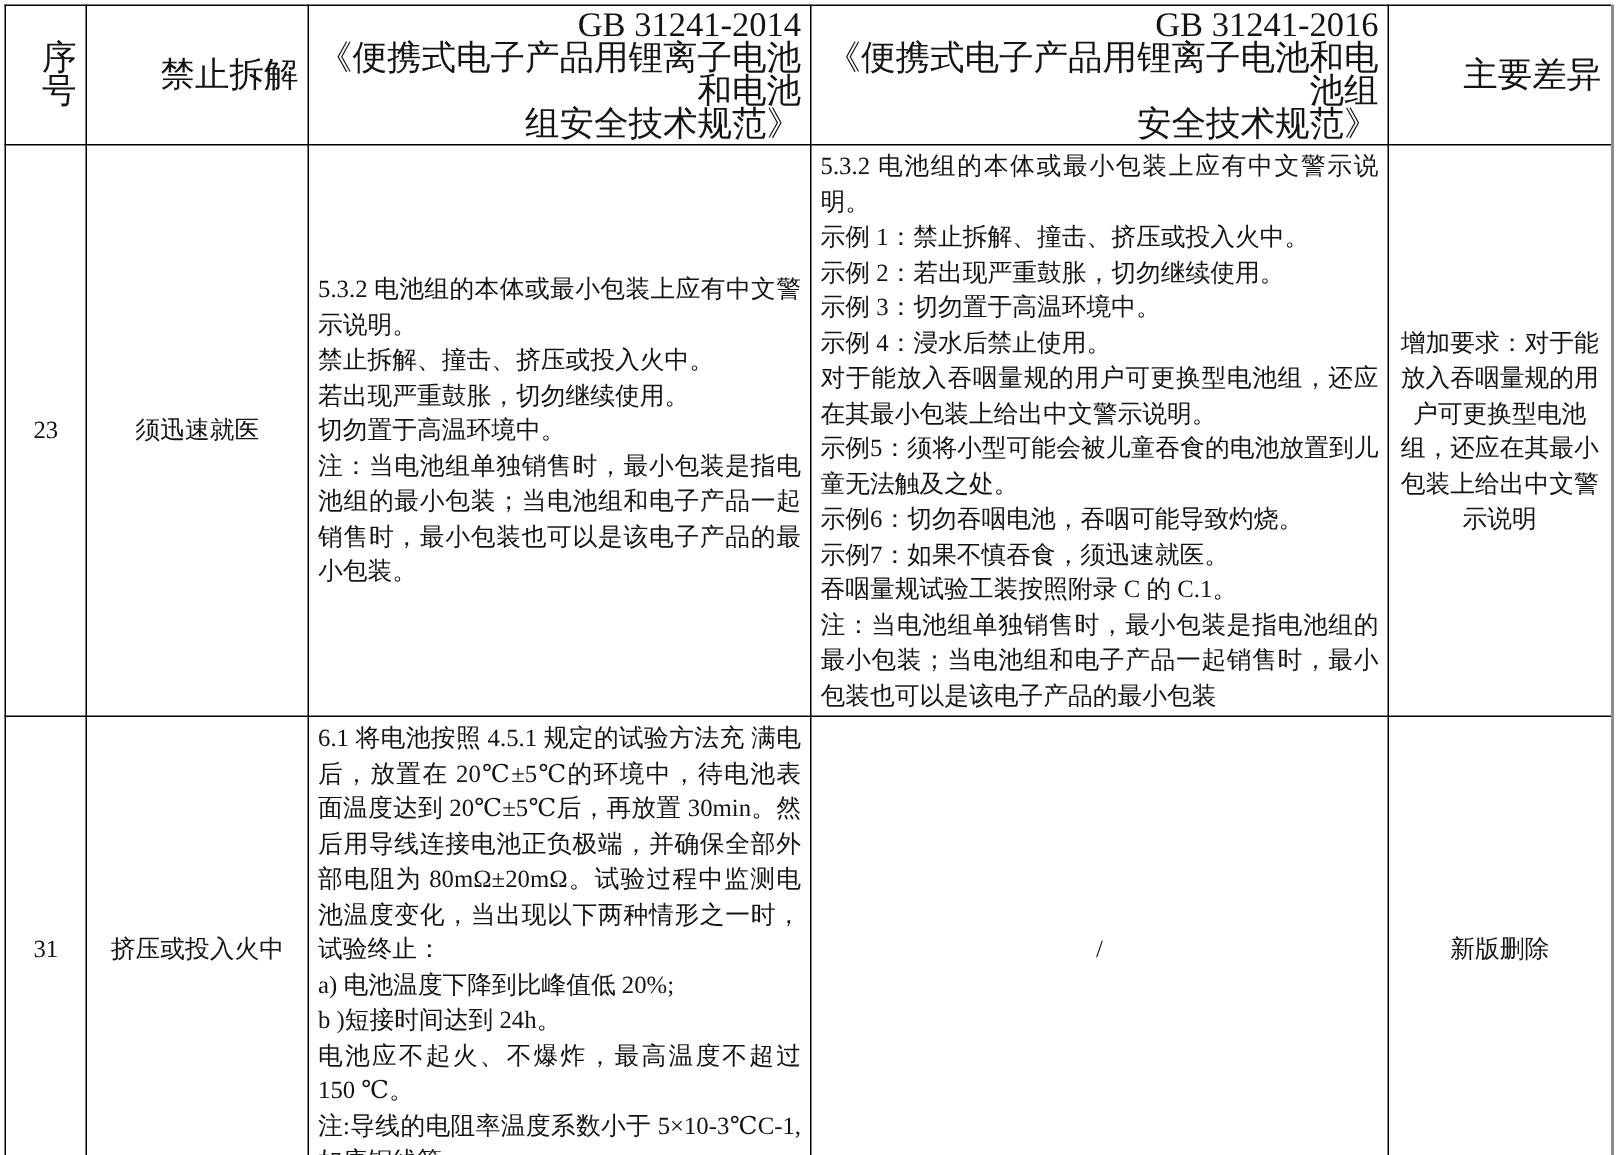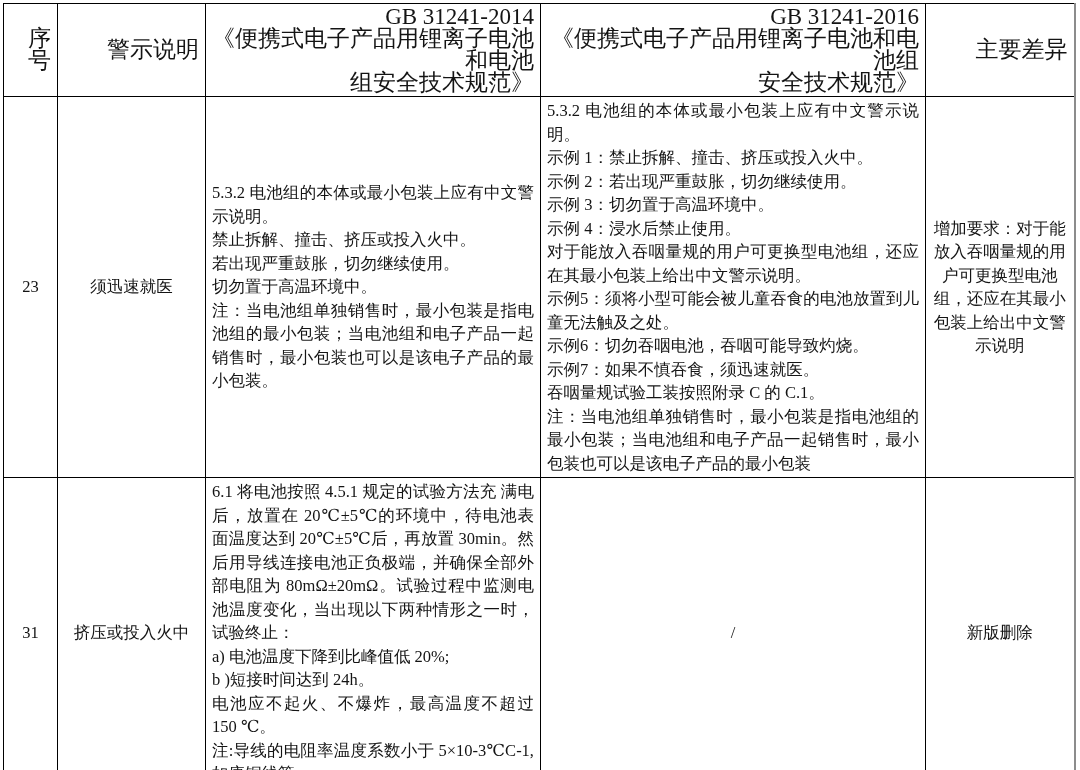--- a/index.html
+++ b/index.html
@@ -71,21 +71,21 @@
   <colgroup>
     <col style="width:54px">
     <col style="width:148px">
     <col style="width:335px">
     <col style="width:385px">
     <col style="width:149px">
   </colgroup>
   <thead>
     <tr class="head-row">
       <th>序号</th>
-      <th>警示说明</th>
+      <th>禁止拆解</th>
       <th>GB 31241-2014
 《便携式电子产品用锂离子电池和电池
 组安全技术规范》</th>
       <th>GB 31241-2016
 《便携式电子产品用锂离子电池和电池组
 安全技术规范》</th>
       <th>主要差异</th>
     </tr>
   </thead>
   <tbody>

